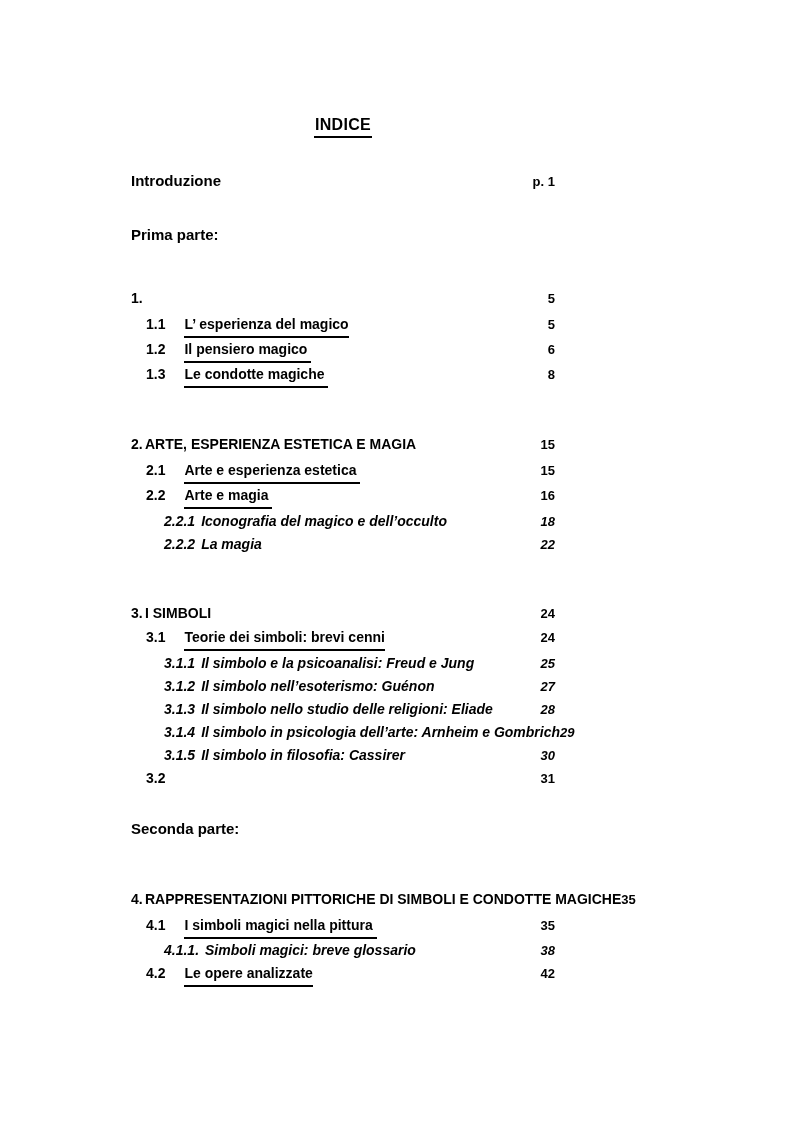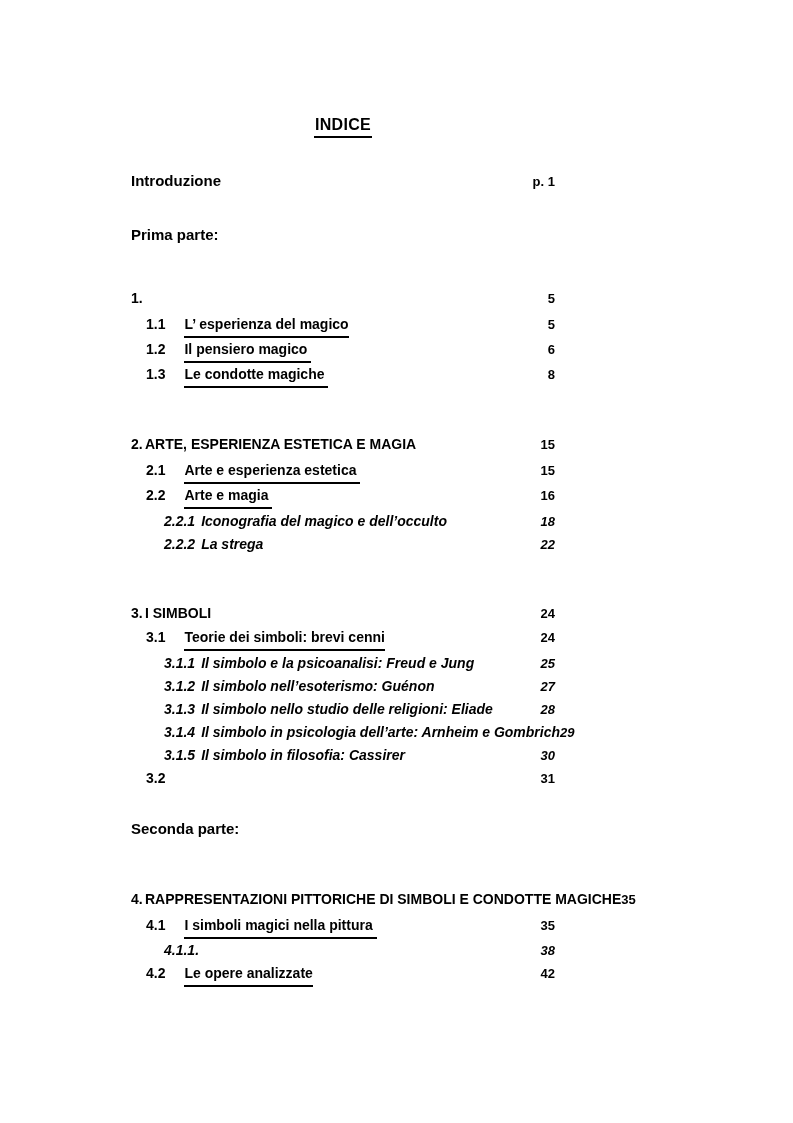--- a/index.html
+++ b/index.html
@@ -115,21 +115,21 @@
     <span class="u">Arte e magia&nbsp;</span>
     <span class="pg">16</span>
   </div>
   <div class="row lvl3 mt1">
     <span class="num3">2.2.1</span>
     <span>Iconografia del magico e dell’occulto</span>
     <span class="pg">18</span>
   </div>
   <div class="row lvl3">
     <span class="num3">2.2.2</span>
-    <span>La strega</span>
+    <span>La magia</span>
     <span class="pg">22</span>
   </div>
 
   <div class="row mt46">
     <span class="num1">3.</span>
     <span>I SIMBOLI</span>
     <span class="pg">24</span>
   </div>
   <div class="row lvl2 mt1">
     <span class="num2">3.1</span>
@@ -175,20 +175,21 @@
     <span>RAPPRESENTAZIONI PITTORICHE DI SIMBOLI E CONDOTTE MAGICHE</span>
     <span class="pg">35</span>
   </div>
   <div class="row lvl2 mt3">
     <span class="num2">4.1</span>
     <span class="u">I simboli magici nella pittura&nbsp;</span>
     <span class="pg">35</span>
   </div>
   <div class="row lvl3">
     <span class="num3">4.1.1.</span>
+    <span>Simboli magici: breve glossario</span>
     <span class="pg">38</span>
   </div>
   <div class="row lvl2">
     <span class="num2">4.2</span>
     <span class="u">Le opere analizzate</span>
     <span class="pg">42</span>
   </div>
 
 </div>
 

